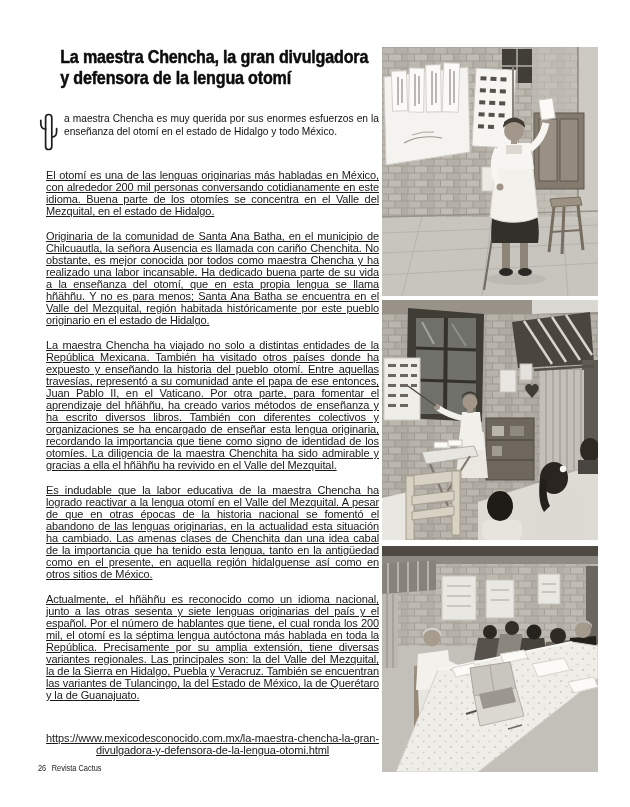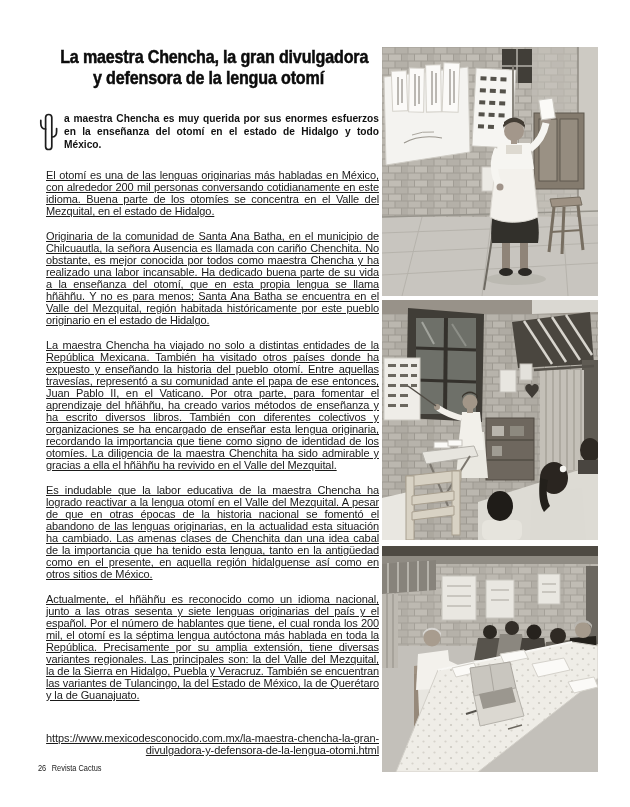--- a/index.html
+++ b/index.html
@@ -2,35 +2,35 @@
 <html><head>
 <meta charset="utf-8">
 <style>
   html,body{margin:0;padding:0;}
   body{
     width:630px;height:807px;background:#ffffff;position:relative;
     font-family:"Liberation Sans", sans-serif;color:#161616;overflow:hidden;
   }
   .text-col{position:absolute;left:38px;top:46px;width:341px;}
   .article-title{
-    text-align:center;font-weight:bold;font-size:18.5px;line-height:21px;
+    font-weight:bold;font-size:18.5px;line-height:21px;
     color:#0c0c0c;margin:0 0 24px 0;letter-spacing:-0.2px;
     -webkit-text-stroke:0.5px #0c0c0c;
   }
   .article-title .tline{display:block;transform:scaleX(0.87);transform-origin:50% 50%;white-space:nowrap;}
   .intro{
-    font-weight:bold;font-size:10.2px;line-height:13px;text-align:justify;
+    font-weight:normal;font-size:10.2px;line-height:13px;text-align:justify;
     margin:0 0 13px 0;min-height:44px;color:#111;
   }
   .dropcap{float:left;width:21px;height:40px;margin:0 5px 0 0;}
   p.body{
     font-size:11px;line-height:12px;text-align:justify;margin:0 0 13px 8px;
     letter-spacing:-0.1px;color:#1a1a1a;text-decoration:underline;
   }
-  p.url-line{margin-top:31px;overflow-wrap:anywhere;text-align:right;}
+  p.url-line{margin-top:31px;overflow-wrap:anywhere;text-align:center;}
   .photos-col{position:absolute;left:382px;top:47px;width:216px;}
   .photo{display:block;margin:0;padding:0;font-size:0;}
   .photo svg{display:block;}
   .ph-gap1{height:4px;}
   .ph-gap2{height:6px;}
   .page-footer{
     position:absolute;left:38px;top:762px;font-size:9.5px;color:#222;
     transform:scaleX(0.78);transform-origin:0 0;white-space:nowrap;
   }
   .page-footer .pgnum{margin-right:7px;}

